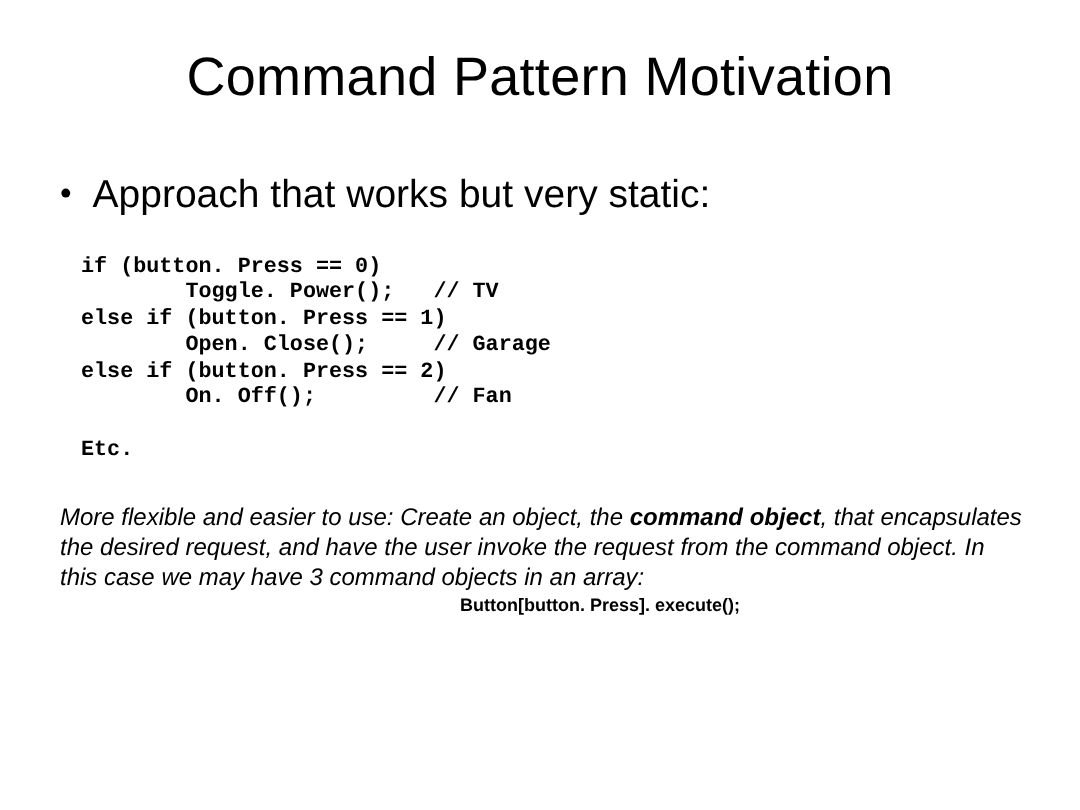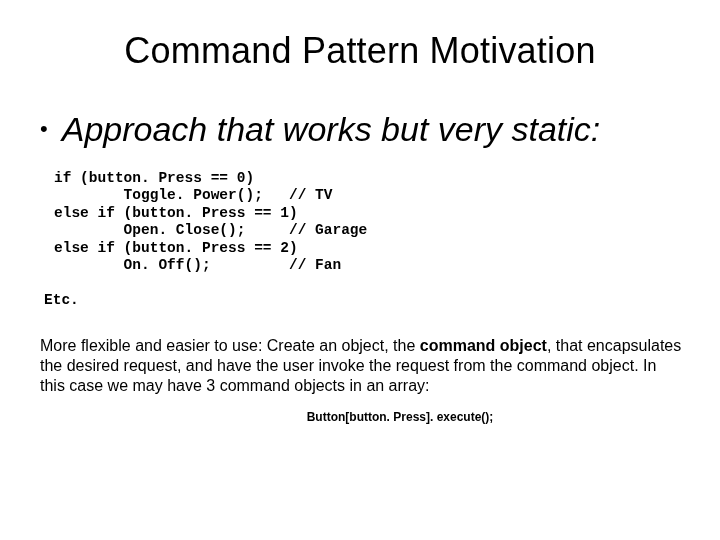--- a/index.html
+++ b/index.html
@@ -25,45 +25,44 @@
       font-size: 26px;
       margin-bottom: 26px;
       padding-left: 4px;
     }
     .bullet-dot {
       font-size: 22px;
       line-height: 30px;
       margin-right: 14px;
     }
     .bullet-text {
-      font-size: 34px;
+      font-size: 26px;
       line-height: 30px;
-      font-style: italic;
     }
     .code-block {
       font-family: "Courier New", Courier, monospace;
       font-size: 14.5px;
       font-weight: bold;
       white-space: pre;
       line-height: 1.2;
       margin-left: 18px;
     }
     .etc {
       font-family: "Courier New", Courier, monospace;
       font-size: 14.5px;
       font-weight: bold;
-      margin-left: 8px;
+      margin-left: 18px;
       margin-top: 18px;
       margin-bottom: 28px;
     }
     .para {
       font-size: 16px;
       line-height: 1.25;
       margin-left: 4px;
-      margin-bottom: 14px;
+      font-style: italic;
     }
     .para b { font-weight: bold; }
     .exec-line {
       font-size: 12px;
       font-weight: bold;
       text-align: center;
       margin-left: 80px;
     }
   </style>
 </head>

